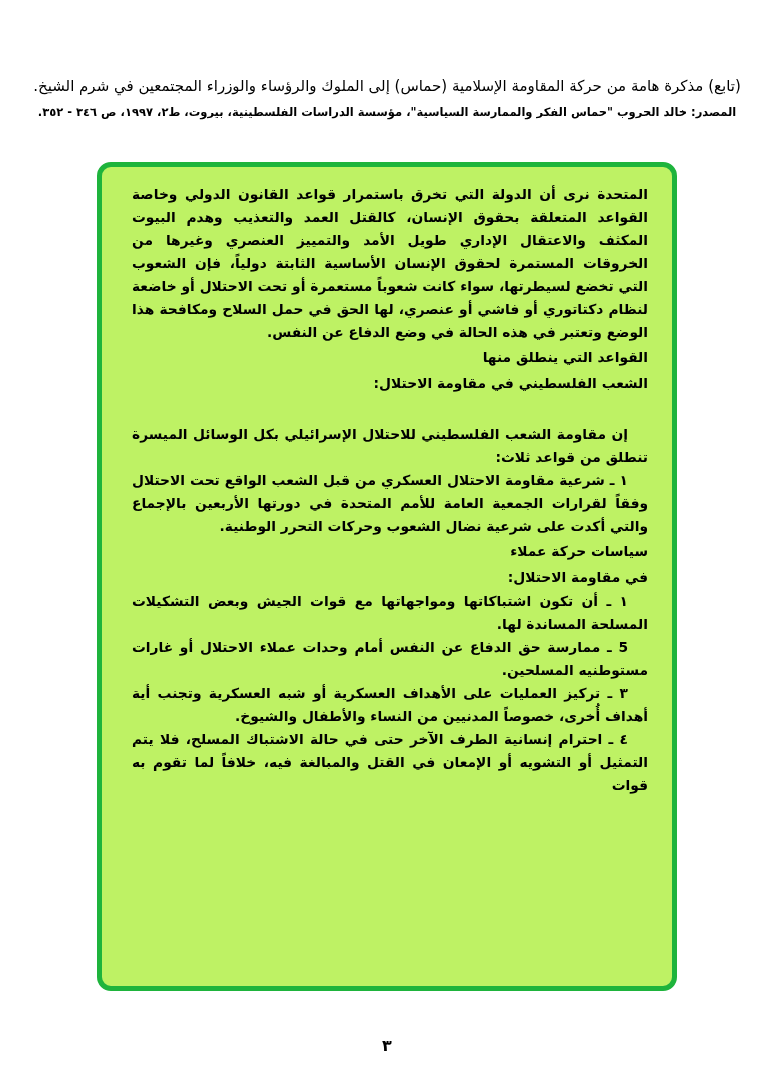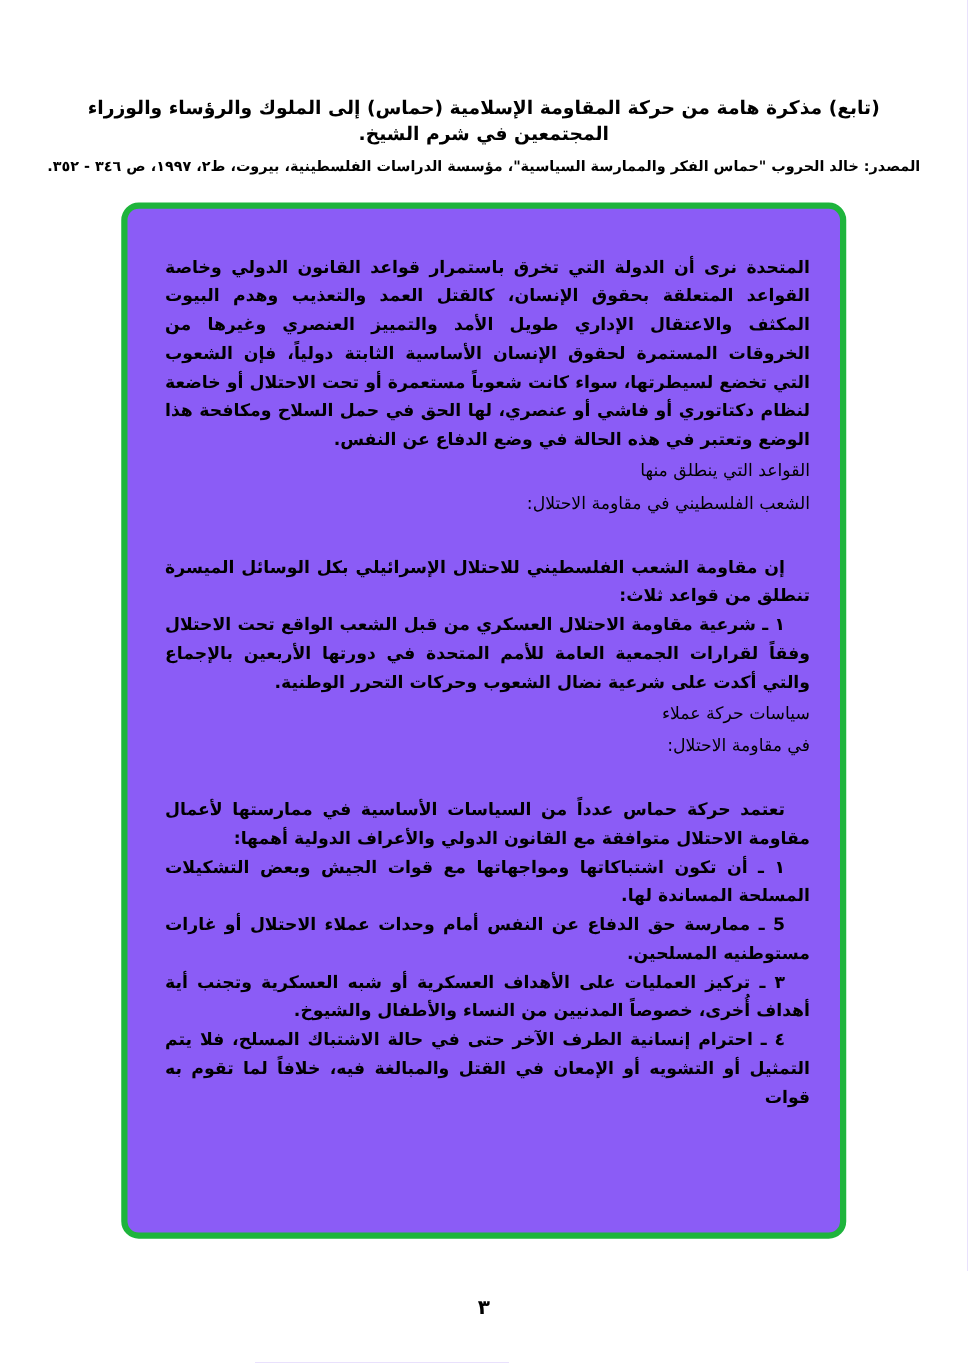--- a/index.html
+++ b/index.html
@@ -19,60 +19,60 @@
   }
   .header {
     position: absolute;
     top: 76px;
     right: 30px;
     left: 30px;
     text-align: center;
   }
   .doc-title {
     font-size: 15px;
-    font-weight: bold;
+    font-weight: normal;
     line-height: 21px;
   }
   .doc-source {
     font-size: 11.5px;
     font-weight: bold;
     margin-top: 8px;
   }
   .frame {
     position: absolute;
     top: 162px;
     left: 97px;
     width: 580px;
     height: 829px;
     box-sizing: border-box;
     border: 5px solid #1eb43c;
     border-radius: 14px;
-    padding: 36px 24px 0 30px;
+    padding: 16px 24px 0 30px;
     overflow: hidden;
-    background: #8b5cf6;
+    background: #bef264;
   }
   .body-text {
     font-size: 13.8px;
     font-weight: bold;
     line-height: 23px;
     text-align: justify;
     text-justify: inter-word;
   }
   .para {
     margin: 0;
   }
   .para.indent {
     text-indent: 20px;
   }
   .gap-top {
     margin-top: 27px;
   }
   .section-heading {
     margin: 0;
-    font-weight: normal;
+    font-weight: bold;
     line-height: 26px;
     text-align: right;
   }
   .list-item {
     margin: 0;
     text-indent: 20px;
   }
   .footer {
     position: absolute;
     top: 1036px;
@@ -103,21 +103,20 @@
       <div class="section-heading gap-top">القواعد التي ينطلق منها</div>
       <div class="section-heading">الشعب الفلسطيني في مقاومة الاحتلال:</div>
 
       <p class="para indent gap-top">إن مقاومة الشعب الفلسطيني للاحتلال الإسرائيلي بكل الوسائل الميسرة تنطلق من قواعد ثلاث:</p>
 
       <p class="list-item">١ ـ شرعية مقاومة الاحتلال العسكري من قبل الشعب الواقع تحت الاحتلال وفقاً لقرارات الجمعية العامة للأمم المتحدة في دورتها الأربعين بالإجماع والتي أكدت على شرعية نضال الشعوب وحركات التحرر الوطنية.</p>
 
       <div class="section-heading">سياسات حركة عملاء</div>
       <div class="section-heading">في مقاومة الاحتلال:</div>
 
-      <p class="para indent gap-top">تعتمد حركة حماس عدداً من السياسات الأساسية في ممارستها لأعمال مقاومة الاحتلال متوافقة مع القانون الدولي والأعراف الدولية أهمها:</p>
 
       <p class="list-item">١ ـ أن تكون اشتباكاتها ومواجهاتها مع قوات الجيش وبعض التشكيلات المسلحة المساندة لها.</p>
       <p class="list-item">5 ـ ممارسة حق الدفاع عن النفس أمام وحدات عملاء الاحتلال أو غارات مستوطنيه المسلحين.</p>
       <p class="list-item">٣ ـ تركيز العمليات على الأهداف العسكرية أو شبه العسكرية وتجنب أية أهداف أُخرى، خصوصاً المدنيين من النساء والأطفال والشيوخ.</p>
       <p class="list-item">٤ ـ احترام إنسانية الطرف الآخر حتى في حالة الاشتباك المسلح، فلا يتم التمثيل أو التشويه أو الإمعان في القتل والمبالغة فيه، خلافاً لما تقوم به قوات</p>
 
     </div>
   </div>
 
   <div class="footer">

